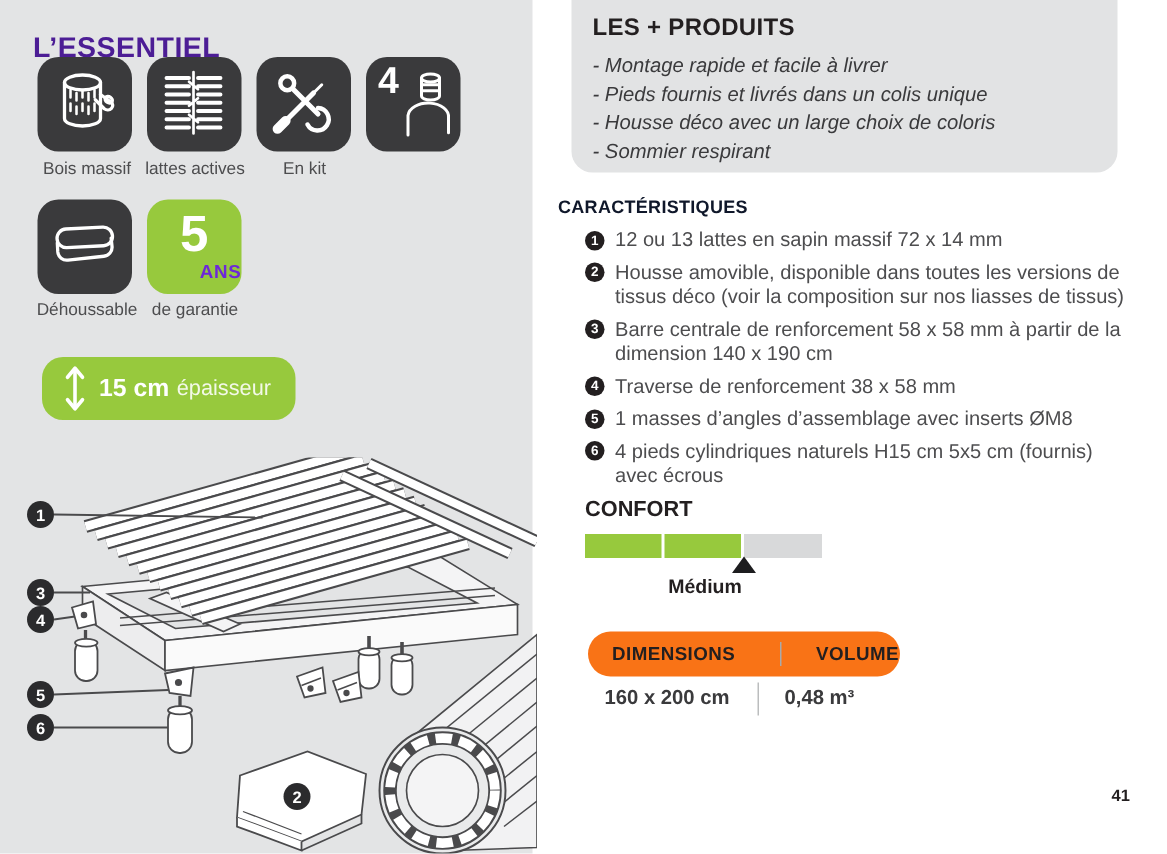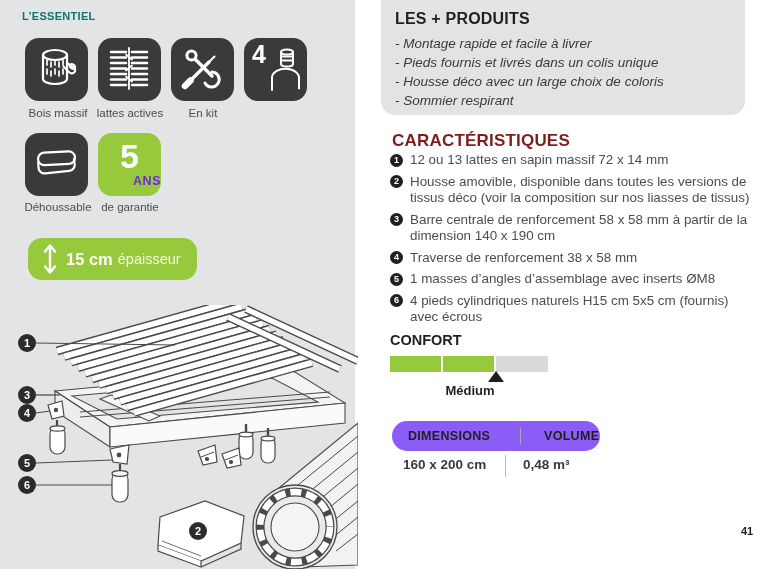--- a/index.html
+++ b/index.html
@@ -3,21 +3,21 @@
 <meta charset="utf-8">
 <style>
   * { margin:0; padding:0; box-sizing:border-box; }
   html,body { width:778px; height:569px; }
   body { font-family:"Liberation Sans", sans-serif; background:#fff; position:relative; overflow:hidden; }
 
   .page { position:absolute; inset:0; width:778px; height:569px; }
 
   
   .left-panel { position:absolute; left:0; top:0; width:355px; height:569px; background:#e3e4e5; }
-  .essential-title { position:absolute; left:22px; top:10px; font-size:11px; font-weight:800; color:#0f766e; letter-spacing:.3px; }
+  .essential-title { position:absolute; left:22px; top:22px; font-size:19px; font-weight:800; color:#4c1d95; letter-spacing:.3px; }
 
   .tile { position:absolute; width:63px; height:63px; border-radius:14px; background:#3a3a3c; }
   .tile.green { background:#97c93d; }
   .tile svg { position:absolute; inset:0; }
   .tile-label { position:absolute; width:92px; text-align:center; font-size:11.5px; color:#4d4d4f; line-height:13.5px; }
   .tile-4 { position:absolute; left:8px; top:4px; color:#fff; font-size:25px; font-weight:800; line-height:1; }
   .warranty-big { position:absolute; left:0; right:0; top:6px; text-align:center; color:#fff; font-size:34px; font-weight:800; line-height:1; }
   .warranty-small { position:absolute; left:0; right:0; top:41px; text-align:right; color:#6d28d9; font-size:12.5px; font-weight:800; letter-spacing:.5px; }
 
   .thickness-banner { position:absolute; left:28px; top:238px; width:169px; height:42px; background:#97c93d; border-radius:14px; display:flex; align-items:center; }
@@ -26,35 +26,35 @@
   .thickness-label { color:rgba(255,255,255,.88); font-size:14.5px; margin-left:5px; }
 
   .diagram { position:absolute; left:0; top:305px; width:358px; height:264px; }
 
   
   .plus-box { position:absolute; left:381px; top:0; width:364px; height:115px; background:#e2e3e4; border-radius:0 0 14px 14px; padding:10px 14px 0 14px; }
   .plus-title { font-size:16px; font-weight:800; color:#231f20; letter-spacing:.2px; }
   .plus-item { font-size:13.5px; font-style:italic; color:#3a3a3c; line-height:19px; }
   .plus-list { margin-top:6px; }
 
-  .char-title { position:absolute; left:392px; top:131px; font-size:17px; font-weight:800; color:#7f1d1d; letter-spacing:.2px; }
+  .char-title { position:absolute; left:372px; top:131px; font-size:12px; font-weight:800; color:#0f172a; letter-spacing:.2px; }
   .char-list { position:absolute; left:390px; top:152px; width:368px; }
   .char-item { display:flex; gap:7px; margin-bottom:5px; font-size:13.4px; line-height:16.5px; color:#4d4d4f; }
   .char-num { flex:0 0 13px; width:13px; height:13px; border-radius:50%; background:#231f20; color:#fff; font-size:9px; font-weight:700; display:flex; align-items:center; justify-content:center; margin-top:1.5px; }
   .char-text { width:345px; }
 
   .comfort-title { position:absolute; left:390px; top:332px; font-size:14.5px; font-weight:800; color:#231f20; }
   .comfort-bar { position:absolute; left:390px; top:356px; width:158px; height:16px; display:flex; gap:2px; }
   .comfort-seg { height:16px; }
   .seg-green { background:#97c93d; }
   .seg-gray { background:#d8d9da; }
   .comfort-pointer { position:absolute; left:488px; top:371px; width:0; height:0; border-left:8px solid transparent; border-right:8px solid transparent; border-bottom:11px solid #1d1d1f; }
   .comfort-label { position:absolute; left:410px; top:383px; width:120px; text-align:center; font-size:13px; font-weight:700; color:#231f20; }
 
-  .dim-pill { position:absolute; left:392px; top:421px; width:208px; height:30px; background:#8b5cf6; border-radius:15px; display:flex; align-items:center;gap:15px; }
+  .dim-pill { position:absolute; left:392px; top:421px; width:208px; height:30px; background:#f97316; border-radius:15px; display:flex; align-items:center;gap:15px; }
   .dim-header { font-size:12.5px; font-weight:800; color:#231f20; letter-spacing:.3px; }
   .dim-h1 { margin-left:16px; width:97px; }
   .pill-divider { width:1px; height:16px; background:#a8aaac; }
   .dim-h2 { margin-left:8px; }
   .dim-values { position:absolute; left:392px; top:455px; width:208px; height:24px; }
   .dim-v1 { position:absolute; left:11px; top:2px; font-size:13.5px; font-weight:700; color:#3a3a3c; }
   .val-divider { position:absolute; left:113px; top:0; width:1px; height:22px; background:#bbbdbe; }
   .dim-v2 { position:absolute; left:131px; top:2px; font-size:13.5px; font-weight:700; color:#3a3a3c; }
 
   .page-number { position:absolute; left:741px; top:525px; font-size:11px; font-weight:700; color:#231f20; }

